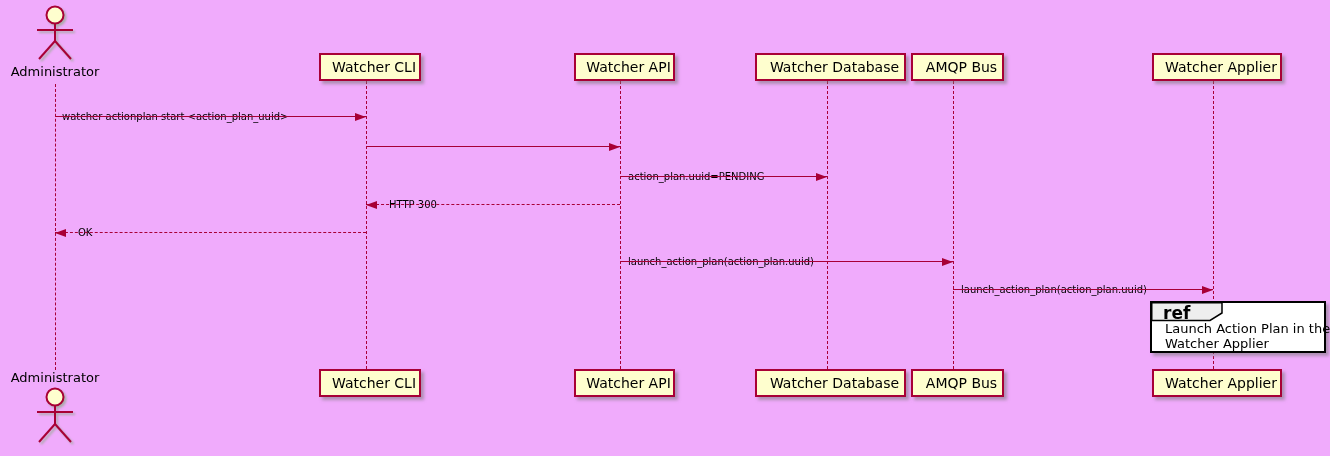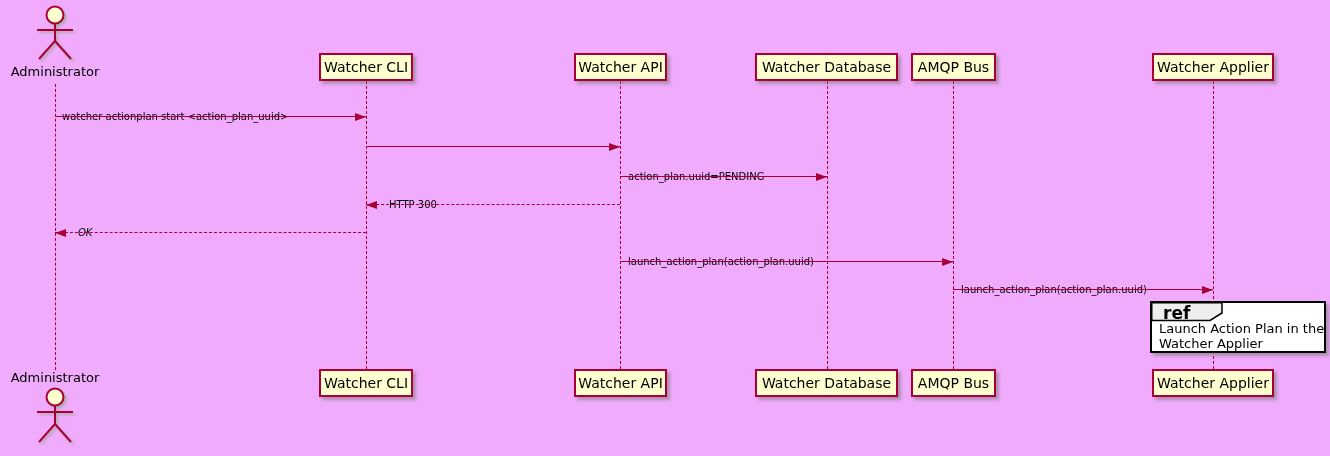--- a/index.html
+++ b/index.html
@@ -25,20 +25,21 @@
     height: 24px;
     background: #FEFECE;
     border: 2px solid #A80036;
     box-shadow: 3px 3px 3px rgba(120,120,120,0.55);
     display: flex;
     align-items: center;
     justify-content: center;
     font-size: 14px;
     white-space: nowrap;
     z-index: 3;
+    padding-left: 8px;
   }
   
   .actor-label {
     position: absolute;
     width: 110px;
     text-align: center;
     font-size: 13px;
     white-space: nowrap;
     z-index: 3;
   }
@@ -87,21 +88,21 @@
   .ref-tag { position: absolute; left: -1px; top: -1px; }
   .ref-tag-label {
     position: absolute;
     left: 11px; top: 0px;
     font-size: 17px;
     font-weight: bold;
     z-index: 5;
   }
   .ref-body {
     position: absolute;
-    left: 7px; top: 18px;
+    left: 13px; top: 18px;
     font-size: 13px;
     line-height: 15px;
     white-space: nowrap;
   }
 </style>
 </head>
 <body>
 
 <div id="stage">
 
@@ -135,21 +136,21 @@
   <div class="arrow-right" style="left:609px; top:143px;"></div>
 
   <div class="msg-label" style="left:628px; top:159px;">action_plan.uuid=PENDING</div>
   <div class="msg-line" style="left:620px; top:176px; width:207px;"></div>
   <div class="arrow-right" style="left:816px; top:173px;"></div>
 
   <div class="msg-label" style="left:389px; top:187px;">HTTP 300</div>
   <div class="msg-line dashed" style="left:366px; top:204px; width:254px;"></div>
   <div class="arrow-left" style="left:366px; top:201px;"></div>
 
-  <div class="msg-label" style="left:78px; top:215px;font-style:italic;">OK</div>
+  <div class="msg-label" style="left:78px; top:215px;">OK</div>
   <div class="msg-line dashed" style="left:55px; top:232px; width:311px;"></div>
   <div class="arrow-left" style="left:55px; top:229px;"></div>
 
   <div class="msg-label" style="left:628px; top:244px;">launch_action_plan(action_plan.uuid)</div>
   <div class="msg-line" style="left:620px; top:261px; width:333px;"></div>
   <div class="arrow-right" style="left:942px; top:258px;"></div>
 
   <div class="msg-label" style="left:961px; top:272px;">launch_action_plan(action_plan.uuid)</div>
   <div class="msg-line" style="left:953px; top:289px; width:260px;"></div>
   <div class="arrow-right" style="left:1202px; top:286px;"></div>

